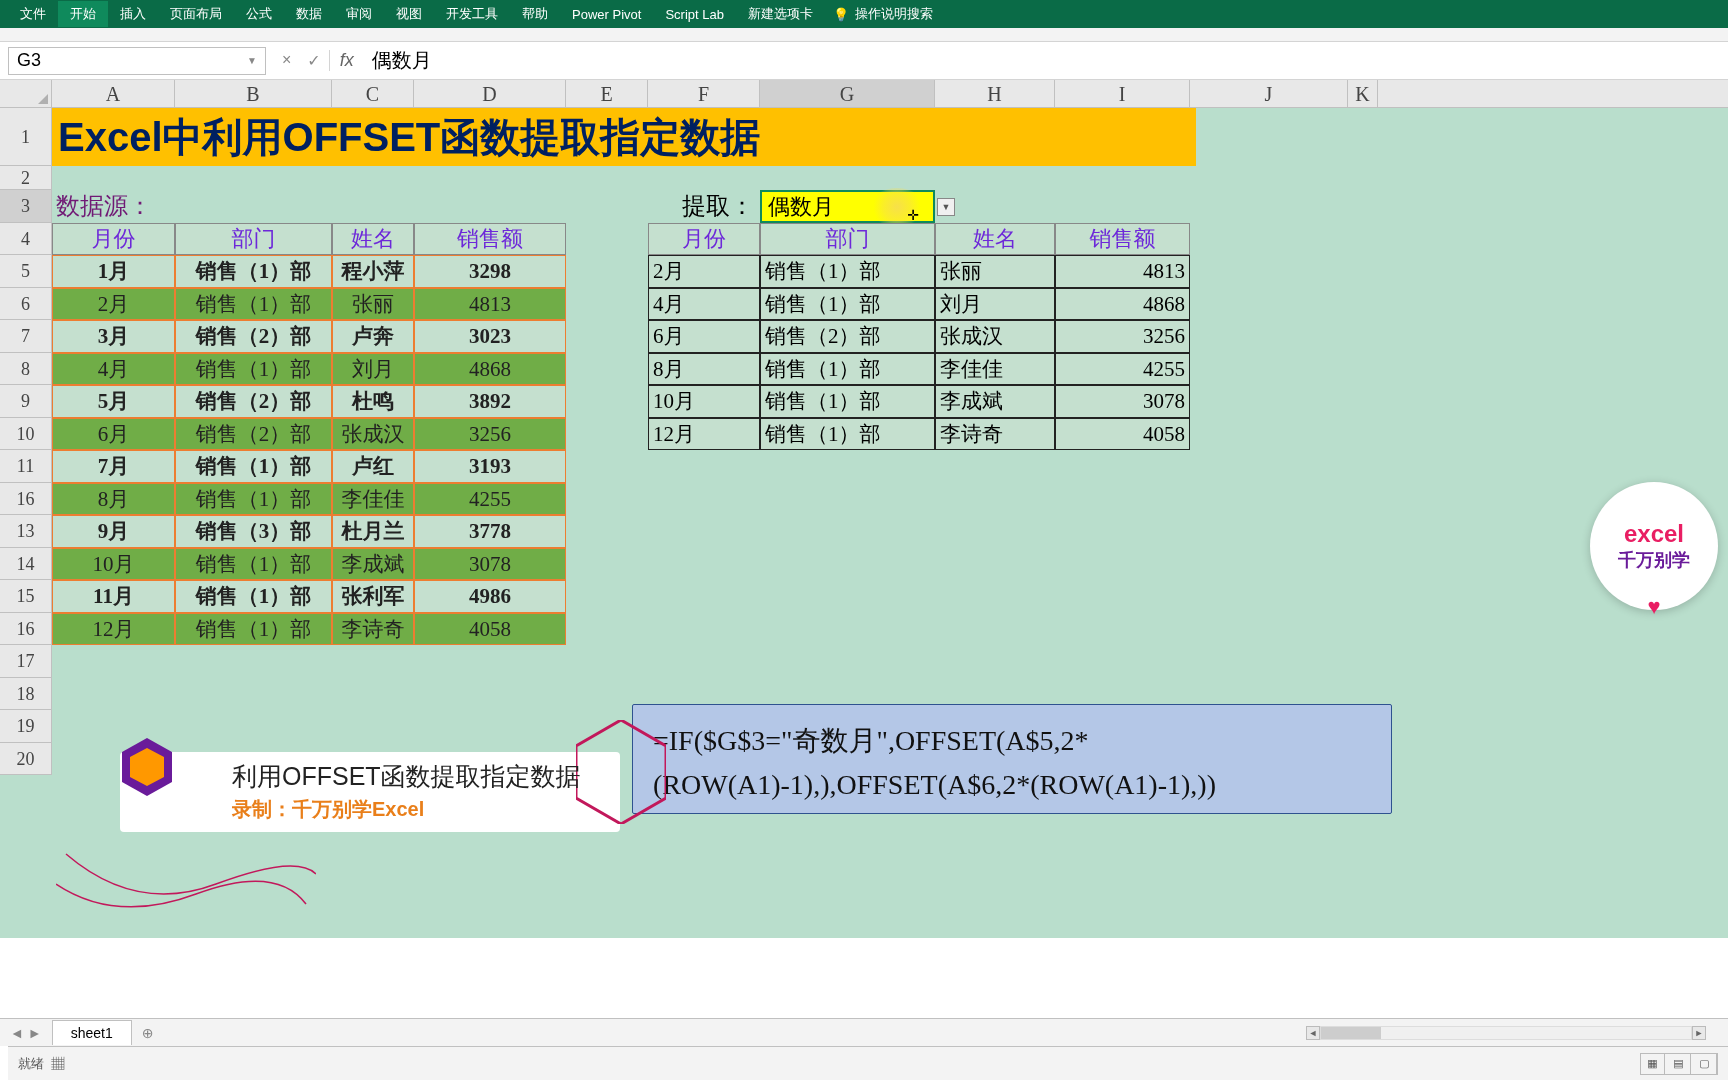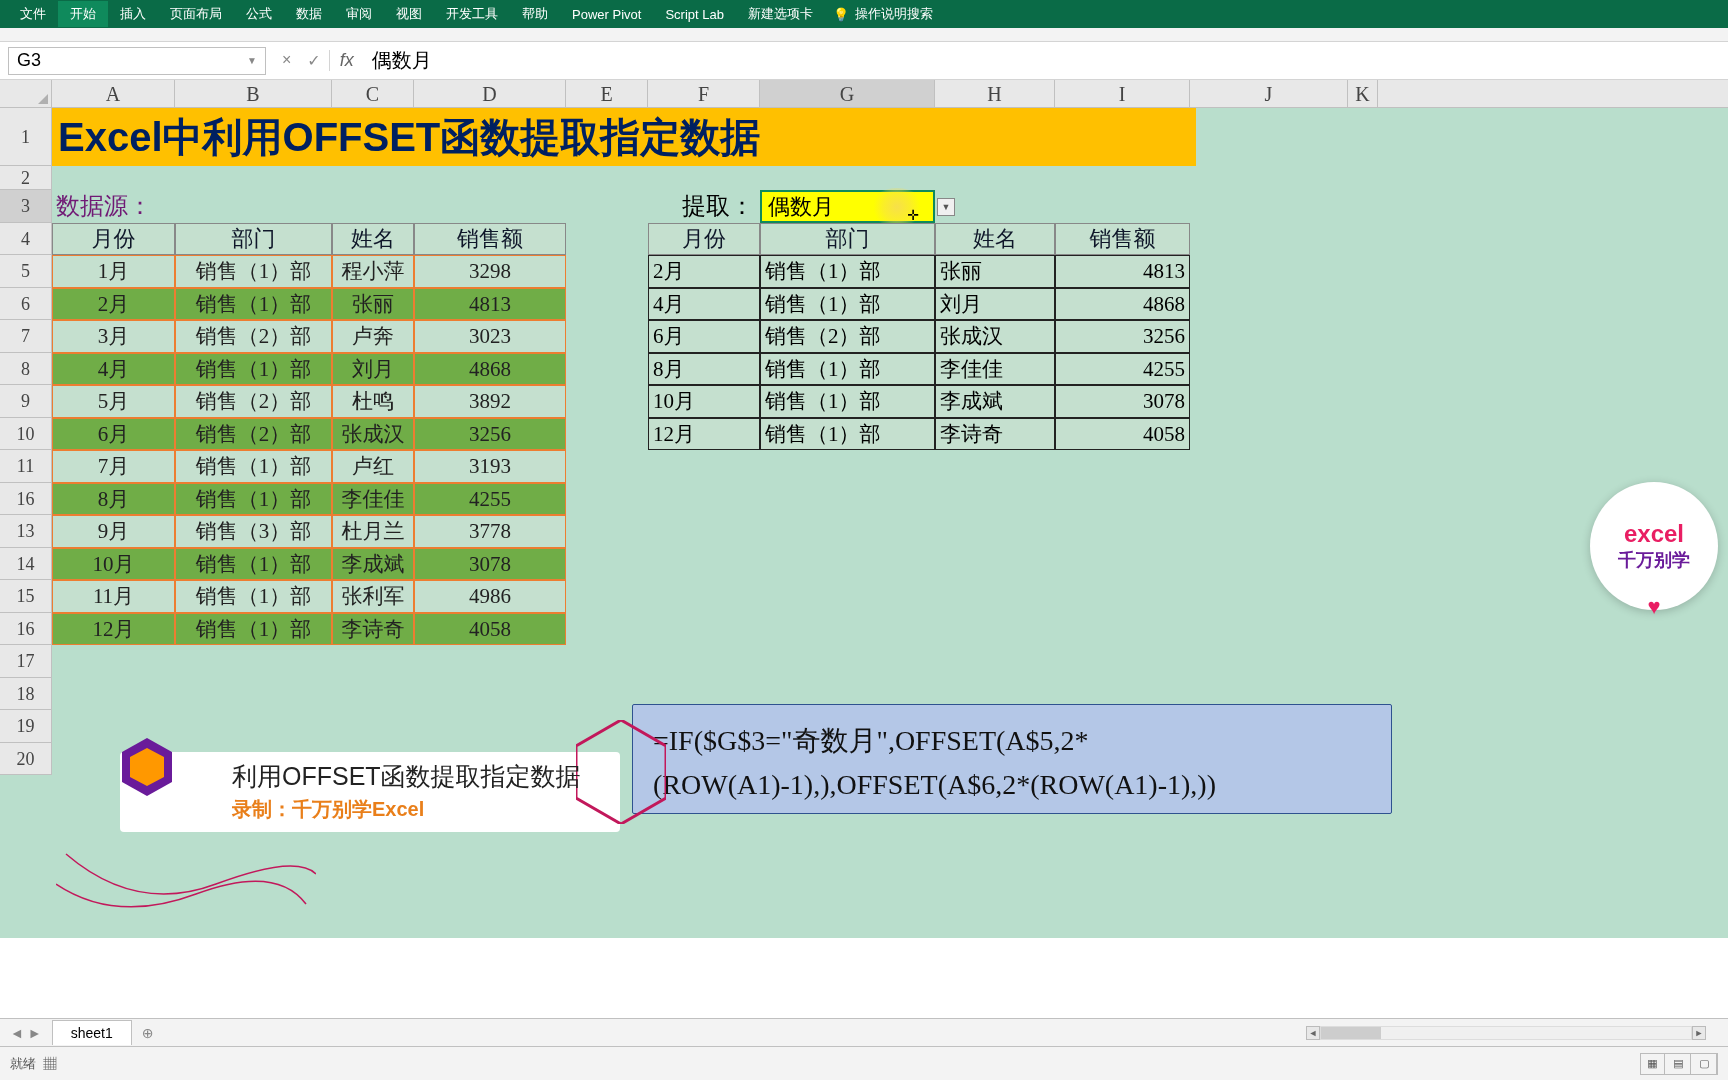--- a/index.html
+++ b/index.html
@@ -28,24 +28,24 @@
 .row-h { width: 52px; text-align: center; font-size: 18px; color: #444; background: #e8e8e8; border-right: 1px solid #c0c0c0; border-bottom: 1px solid #c0c0c0; line-height: 32px; font-family: "Times New Roman", serif; }
 .row-h.sel { background: #d0d0d0; }
 .cell { border: none; font-size: 22px; position: relative; }
 .r1 { height: 58px; }
 .r1 .row-h { line-height: 58px; }
 .r2 { height: 24px; }
 .r2 .row-h { line-height: 24px; }
 .title-cell { background: #ffc000; color: #002060; font-size: 40px; font-weight: bold; padding: 4px 6px; width: 1144px; display: flex; align-items: center; }
 .src-label { font-size: 24px; color: #701a75; padding-left: 4px; }
 .ext-label { font-size: 24px; color: #000; text-align: right; padding-right: 6px; }
-.th-cell { background: #c5e0cf; border: 1px solid #888; color: #0f172a; font-size: 22px; text-align: center; line-height: 30px; font-family: KaiTi, serif; }
+.th-cell { background: #c5e0cf; border: 1px solid #888; color: #6d28d9; font-size: 22px; text-align: center; line-height: 30px; font-family: KaiTi, serif; }
 .td-cell { border: 1px solid #ed7d31; text-align: center; font-size: 21px; line-height: 30px; font-family: SimSun, serif; color: #222; }
 .td-cell.even { background: #70ad47; }
-.td-cell.odd { background: #c5e0cf; }
+.td-cell.odd { background: #c5e0cf; font-weight: bold; }
 .td2 { border: 1px solid #222; text-align: left; padding-left: 4px; font-size: 21px; line-height: 30px; font-family: SimSun, serif; background: #c5e0cf; }
 .td2.num { text-align: right; padding-right: 4px; }
 .g3-cell { background: #ffff00; border: 2px solid #0f8a5c; font-size: 22px; padding-left: 6px; position: relative; }
 .g3-highlight { position: absolute; right: 8px; top: -4px; width: 56px; height: 38px; background: radial-gradient(circle, #f7e04a 0%, #f7e04a88 40%, transparent 70%); border-radius: 50%; }
 .g3-cursor { position: absolute; right: 14px; bottom: -2px; font-size: 14px; color: #000; }
 .dd-arrow { position: absolute; right: -22px; top: 6px; width: 18px; height: 18px; border: 1px solid #888; background: #f0f0f0; display: flex; align-items: center; justify-content: center; font-size: 9px; color: #555; }
 .formula-box { position: absolute; left: 632px; top: 624px; width: 760px; height: 110px; background: #b4c7e7; border: 1.5px solid #2e528f; border-radius: 2px; padding: 14px 20px; font-size: 28px; font-family: "Times New Roman", SimSun, serif; line-height: 44px; color: #111; }
 .hexagon-group { position: absolute; left: 60px; top: 654px; z-index: 20; }
 .hex-outer { width: 560px; height: 0; position: relative; }
 .hex-bg { position: absolute; left: 60px; top: 18px; width: 500px; height: 80px; background: #fff; border-radius: 4px; }
@@ -58,21 +58,21 @@
 .wm-l2 { color: #6a1b9a; font-size: 18px; font-weight: 600; }
 .wm-heart { position: absolute; bottom: -10px; color: #e91e63; font-size: 22px; }
 .sheet-tabs { position: absolute; bottom: 34px; left: 0; right: 0; height: 28px; background: #f3f3f3; border-top: 1px solid #c0c0c0; display: flex; align-items: center; font-size: 14px; }
 .sheet-nav { padding: 0 10px; color: #888; display: flex; gap: 4px; }
 .sheet-tab { padding: 4px 18px; background: #fff; border: 1px solid #c0c0c0; border-bottom: none; }
 .sheet-add { padding: 4px 10px; color: #888; }
 .hscroll { position: absolute; right: 22px; width: 400px; height: 16px; display: flex; align-items: center; }
 .hscroll .tr { width: 14px; height: 14px; background: #e8e8e8; border: 1px solid #bbb; font-size: 9px; text-align: center; line-height: 12px; color: #666; }
 .hscroll .track { flex: 1; height: 14px; background: #f0f0f0; border: 1px solid #ddd; position: relative; }
 .hscroll .thumb { position: absolute; left: 0; width: 60px; height: 12px; background: #cdcdcd; }
-.status-bar { position: absolute; bottom: 0; left: 0; right: 0; height: 34px; background: #f3f3f3; border-top: 1px solid #c0c0c0; display: flex; align-items: center; padding: 0 10px; font-size: 13px; color: #555; justify-content: space-between; }
+.status-bar { position: absolute; bottom: 0; left: 8px; right: 0; height: 34px; background: #f3f3f3; border-top: 1px solid #c0c0c0; display: flex; align-items: center; padding: 0 10px; font-size: 13px; color: #555; justify-content: space-between; }
 .view-icons { display: flex; gap: 2px; border: 1px solid #bbb; }
 .view-icons span { width: 24px; height: 20px; border-right: 1px solid #bbb; display: flex; align-items: center; justify-content: center; font-size: 11px; }
 .swirl { position: absolute; left: 56px; top: 754px; width: 260px; height: 100px; }
 svg.swirl-svg path { fill: none; stroke: #c2185b; stroke-width: 1.5; }
 </style>
 </head>
 <body>
 
 <div class="ribbon">
   <span class="tab">文件</span>

